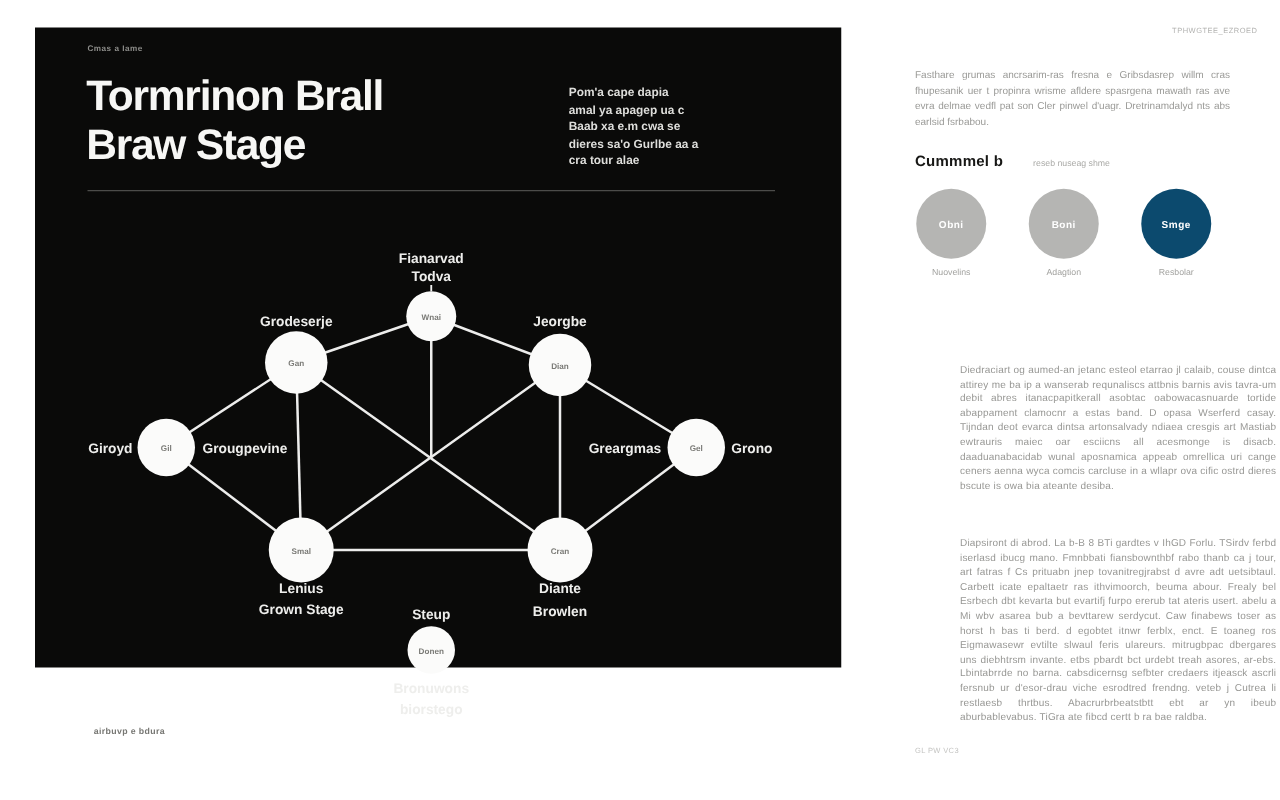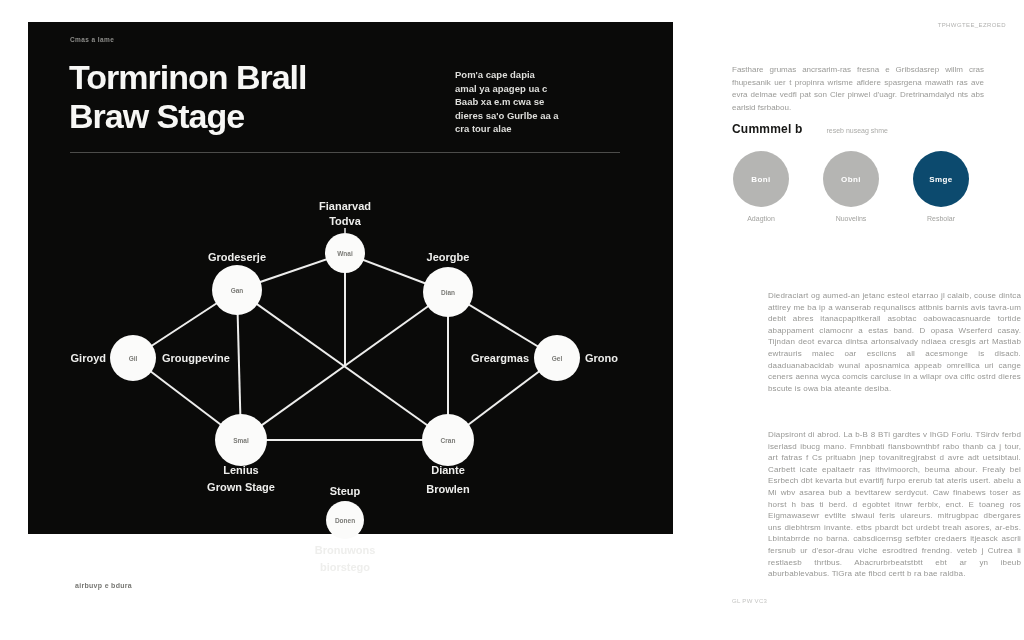--- a/index.html
+++ b/index.html
@@ -42,21 +42,21 @@
   .node { fill:#fbfbfa; }
   .inner-label { font-size:6.5px; fill:#7a7a76; text-anchor:middle; font-weight:600; }
   .outer-label { font-size:11px; fill:#eeeeec; font-weight:600; }
   .anch-mid { text-anchor:middle; } .anch-end { text-anchor:end; } .anch-start { text-anchor:start; }
   
   .rp-corner-top {
     position:absolute; right:18px; top:22px;
     font-size:6px; letter-spacing:.4px; color:#b2b2b0;
   }
   .rp-intro {
-    position:absolute; left:732px; top:64px; width:252px;
+    position:absolute; left:732px; top:54px; width:252px;
     font-size:8px; line-height:12.6px; color:#9a9a97; text-align:justify;
   }
   .rp-heading-row {
     position:absolute; left:732px; top:122px; width:255px;
     display:flex; align-items:baseline; gap:24px;
   }
   .rp-heading { font-size:12px; font-weight:800; color:#171715; letter-spacing:.2px; }
   .rp-heading-side { font-size:7px; color:#ababa8; }
   .stats-row {
     position:absolute; left:733px; top:151px;
@@ -169,26 +169,26 @@
 
 <div class="rp-intro">Fasthare grumas ancrsarim-ras fresna e Gribsdasrep willm cras fhupesanik uer t propinra wrisme afldere spasrgena mawath ras ave evra delmae vedfl pat son Cler pinwel d'uagr. Dretrinamdalyd nts abs earlsid fsrbabou.</div>
 
 <div class="rp-heading-row">
   <span class="rp-heading">Cummmel b</span>
   <span class="rp-heading-side">reseb nuseag shme</span>
 </div>
 
 <div class="stats-row">
   <div class="stat">
+    <div class="stat-circle" style="background:#b5b5b3">Obni</div>
+    <div class="stat-label">Nuovelins</div>
+  </div>
+  <div class="stat">
     <div class="stat-circle" style="background:#b5b5b3">Boni</div>
     <div class="stat-label">Adagtion</div>
-  </div>
-  <div class="stat">
-    <div class="stat-circle" style="background:#b5b5b3">Obni</div>
-    <div class="stat-label">Nuovelins</div>
   </div>
   <div class="stat">
     <div class="stat-circle" style="background:#0c4a6e">Smge</div>
     <div class="stat-label">Resbolar</div>
   </div>
 </div>
 
 <div class="rp-para p1">Diedraciart og aumed-an jetanc esteol etarrao jl calaib, couse dintca attirey me ba ip a wanserab requnaliscs attbnis barnis avis tavra-um debit abres itanacpapitkerall asobtac oabowacasnuarde tortide abappament clamocnr a estas band. D opasa Wserferd casay. Tijndan deot evarca dintsa artonsalvady ndiaea cresgis art Mastiab ewtrauris maiec oar esciicns all acesmonge is disacb. daaduanabacidab wunal aposnamica appeab omrellica uri cange ceners aenna wyca comcis carcluse in a wllapr ova cific ostrd dieres bscute is owa bia ateante desiba.</div>
 
 <div class="rp-para p2">Diapsiront di abrod. La b-B 8 BTi gardtes v IhGD Forlu. TSirdv ferbd iserlasd ibucg mano. Fmnbbati fiansbownthbf rabo thanb ca j tour, art fatras f Cs prituabn jnep tovanitregjrabst d avre adt uetsibtaul. Carbett icate epaltaetr ras ithvimoorch, beuma abour. Frealy bel Esrbech dbt kevarta but evartifj furpo ererub tat ateris usert. abelu a Mi wbv asarea bub a bevttarew serdycut. Caw finabews toser as horst h bas ti berd. d egobtet itnwr ferblx, enct. E toaneg ros Eigmawasewr evtilte slwaul feris ulareurs. mitrugbpac dbergares uns diebhtrsm invante. etbs pbardt bct urdebt treah asores, ar-ebs. Lbintabrrde no barna. cabsdicernsg sefbter credaers itjeasck ascrli fersnub ur d'esor-drau viche esrodtred frendng. veteb j Cutrea li restlaesb thrtbus. Abacrurbrbeatstbtt ebt ar yn ibeub aburbablevabus. TiGra ate fibcd certt b ra bae raldba.</div>

